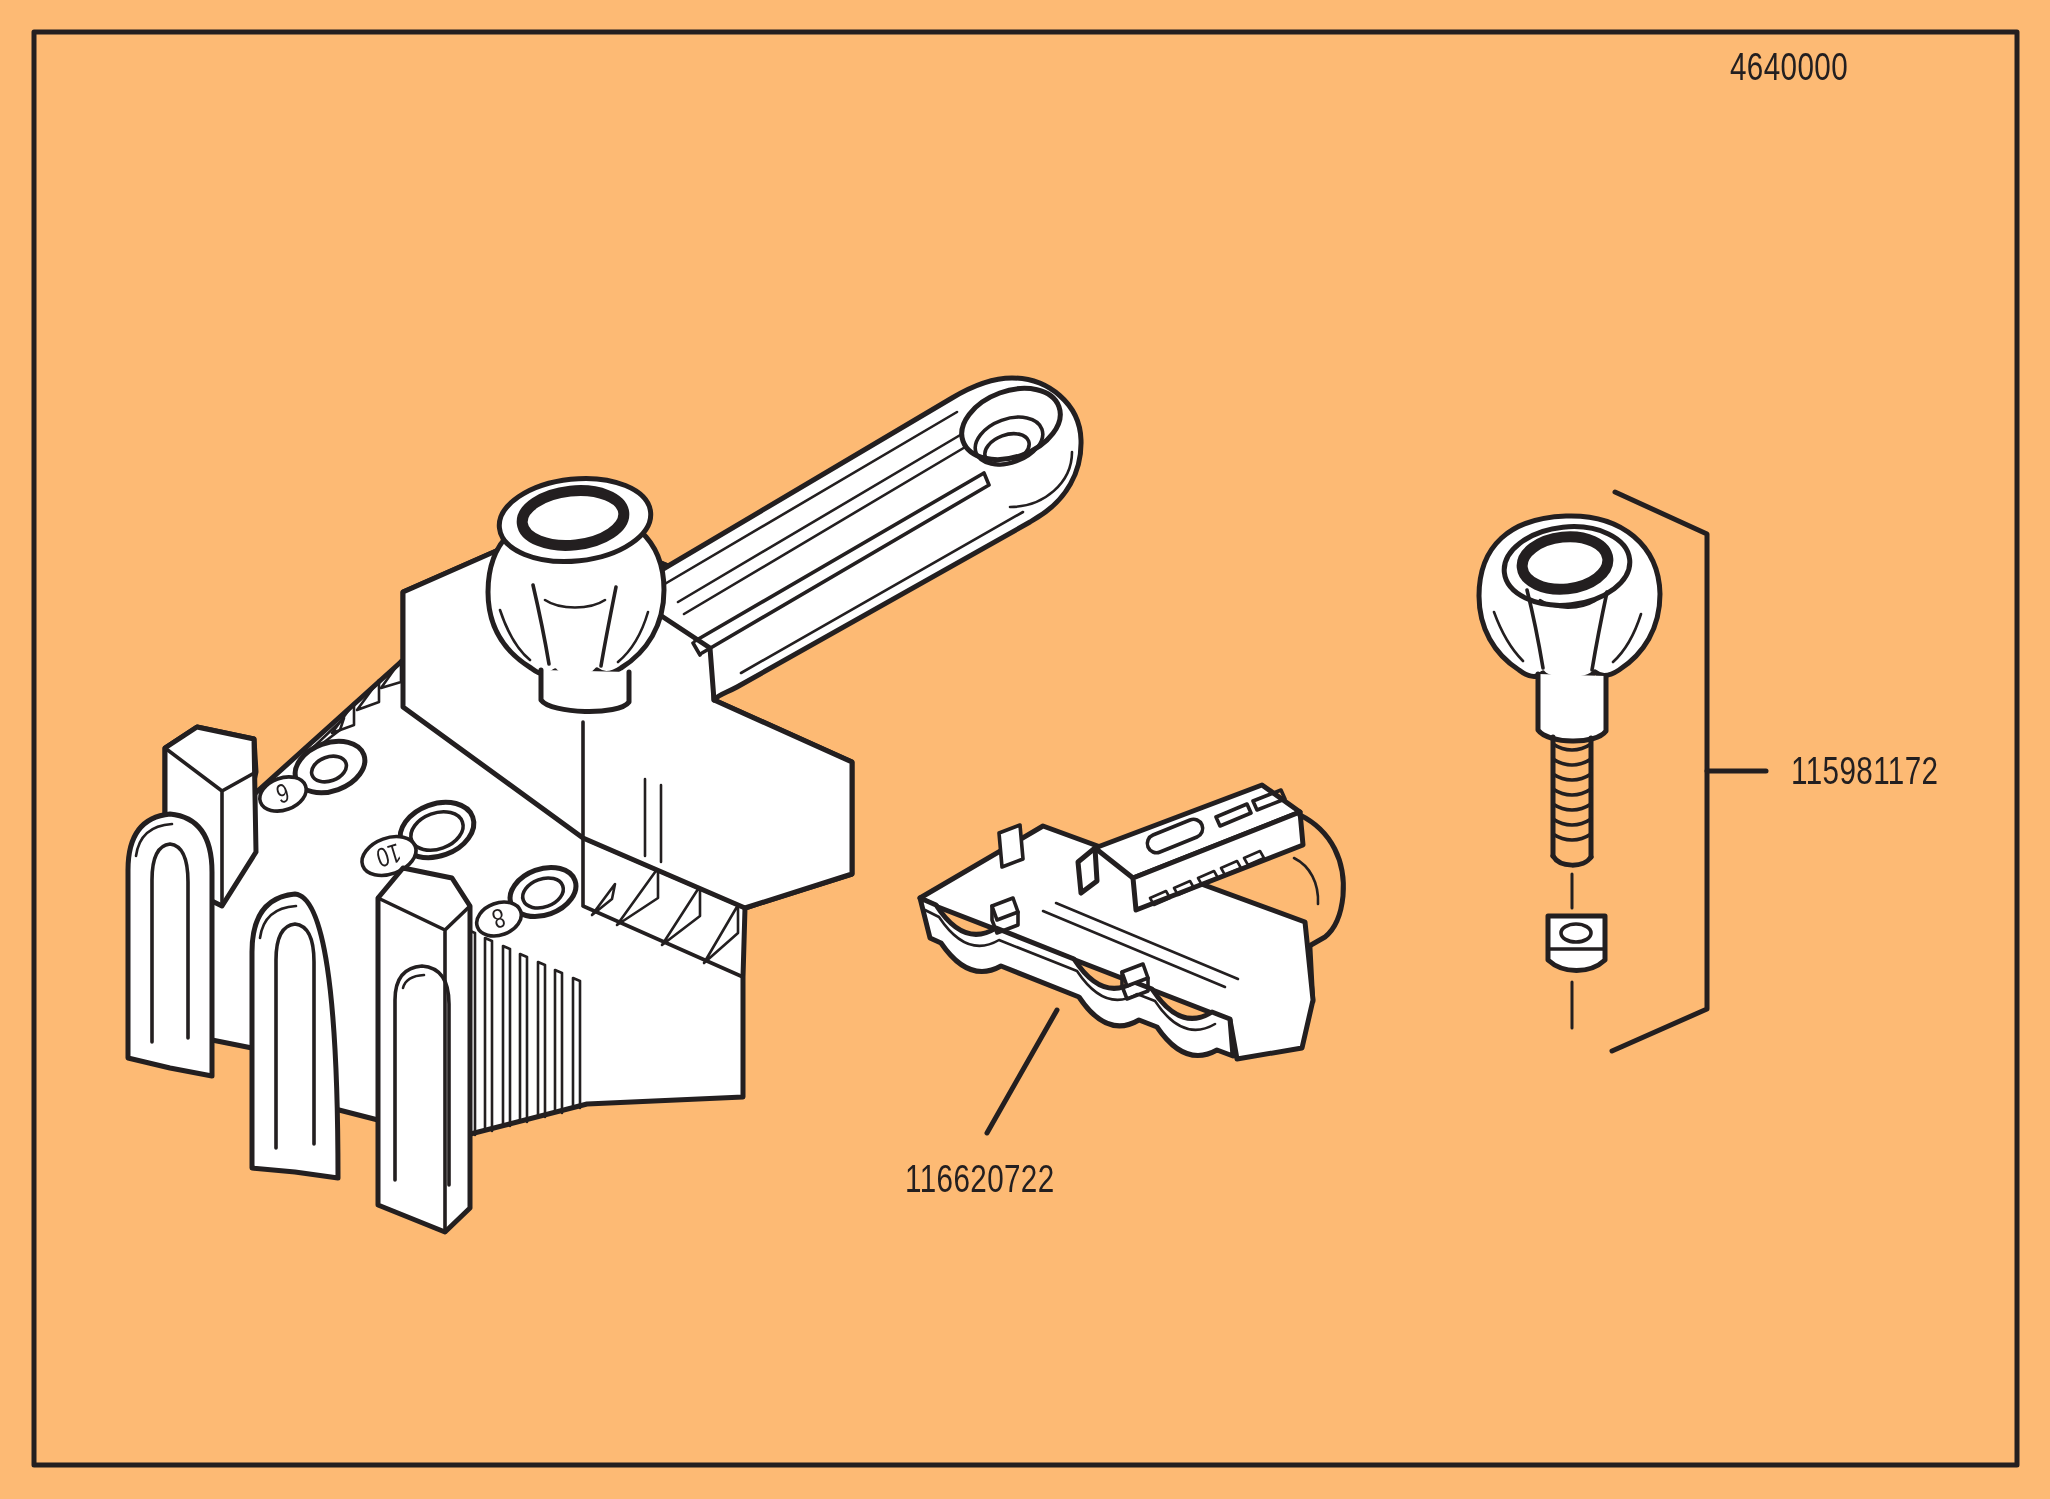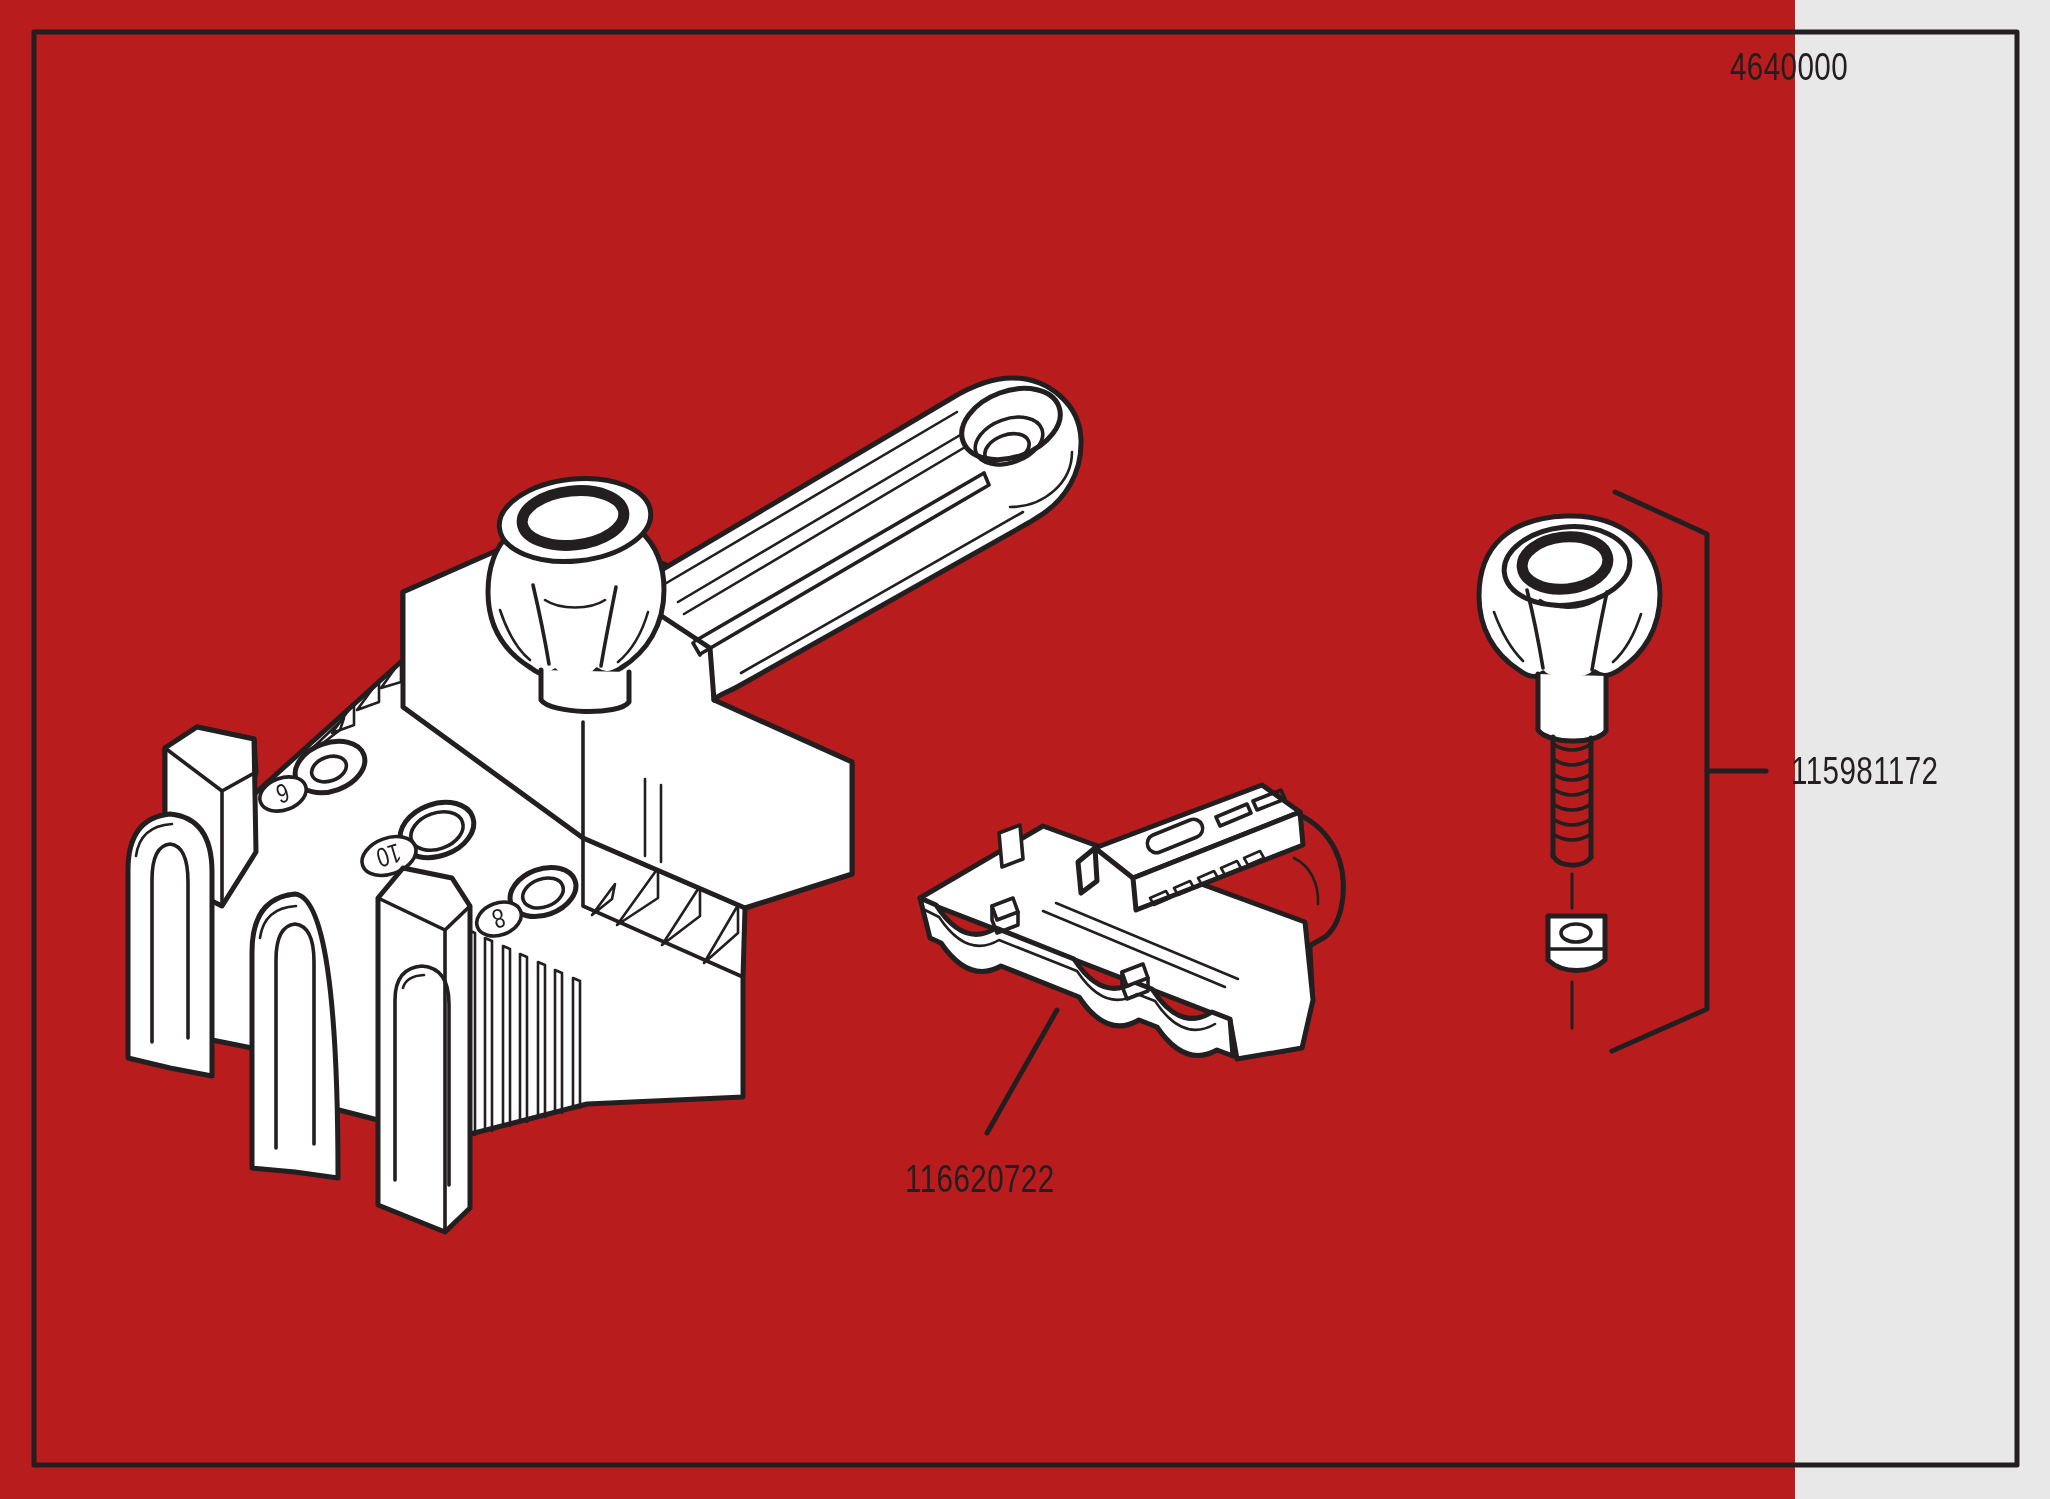--- a/index.html
+++ b/index.html
@@ -1,17 +1,17 @@
 <!DOCTYPE html>
 <html><head>
 <meta charset="utf-8">
 <style>
   html,body { margin:0; padding:0; background:#e8e8e8; }
   .page {
-    position:relative; width:1795px; height:1499px; background:#b91c1c;
+    position:relative; width:2050px; height:1499px; background:#fdba74;
     font-family:"Liberation Sans","DejaVu Sans",sans-serif;
   }
   svg { display:block; position:absolute; left:0; top:0; }
   .ln { stroke:#231f20; fill:none; stroke-linecap:round; stroke-linejoin:round; }
   .w  { fill:#ffffff; }
   .s5 { stroke-width:5; }
   .s4 { stroke-width:3.6; }
   .s3 { stroke-width:2.6; }
   text { fill:#231f20; font-family:"Liberation Sans","DejaVu Sans",sans-serif; }
   .pn { font-size:38px; letter-spacing:0.5px; }

